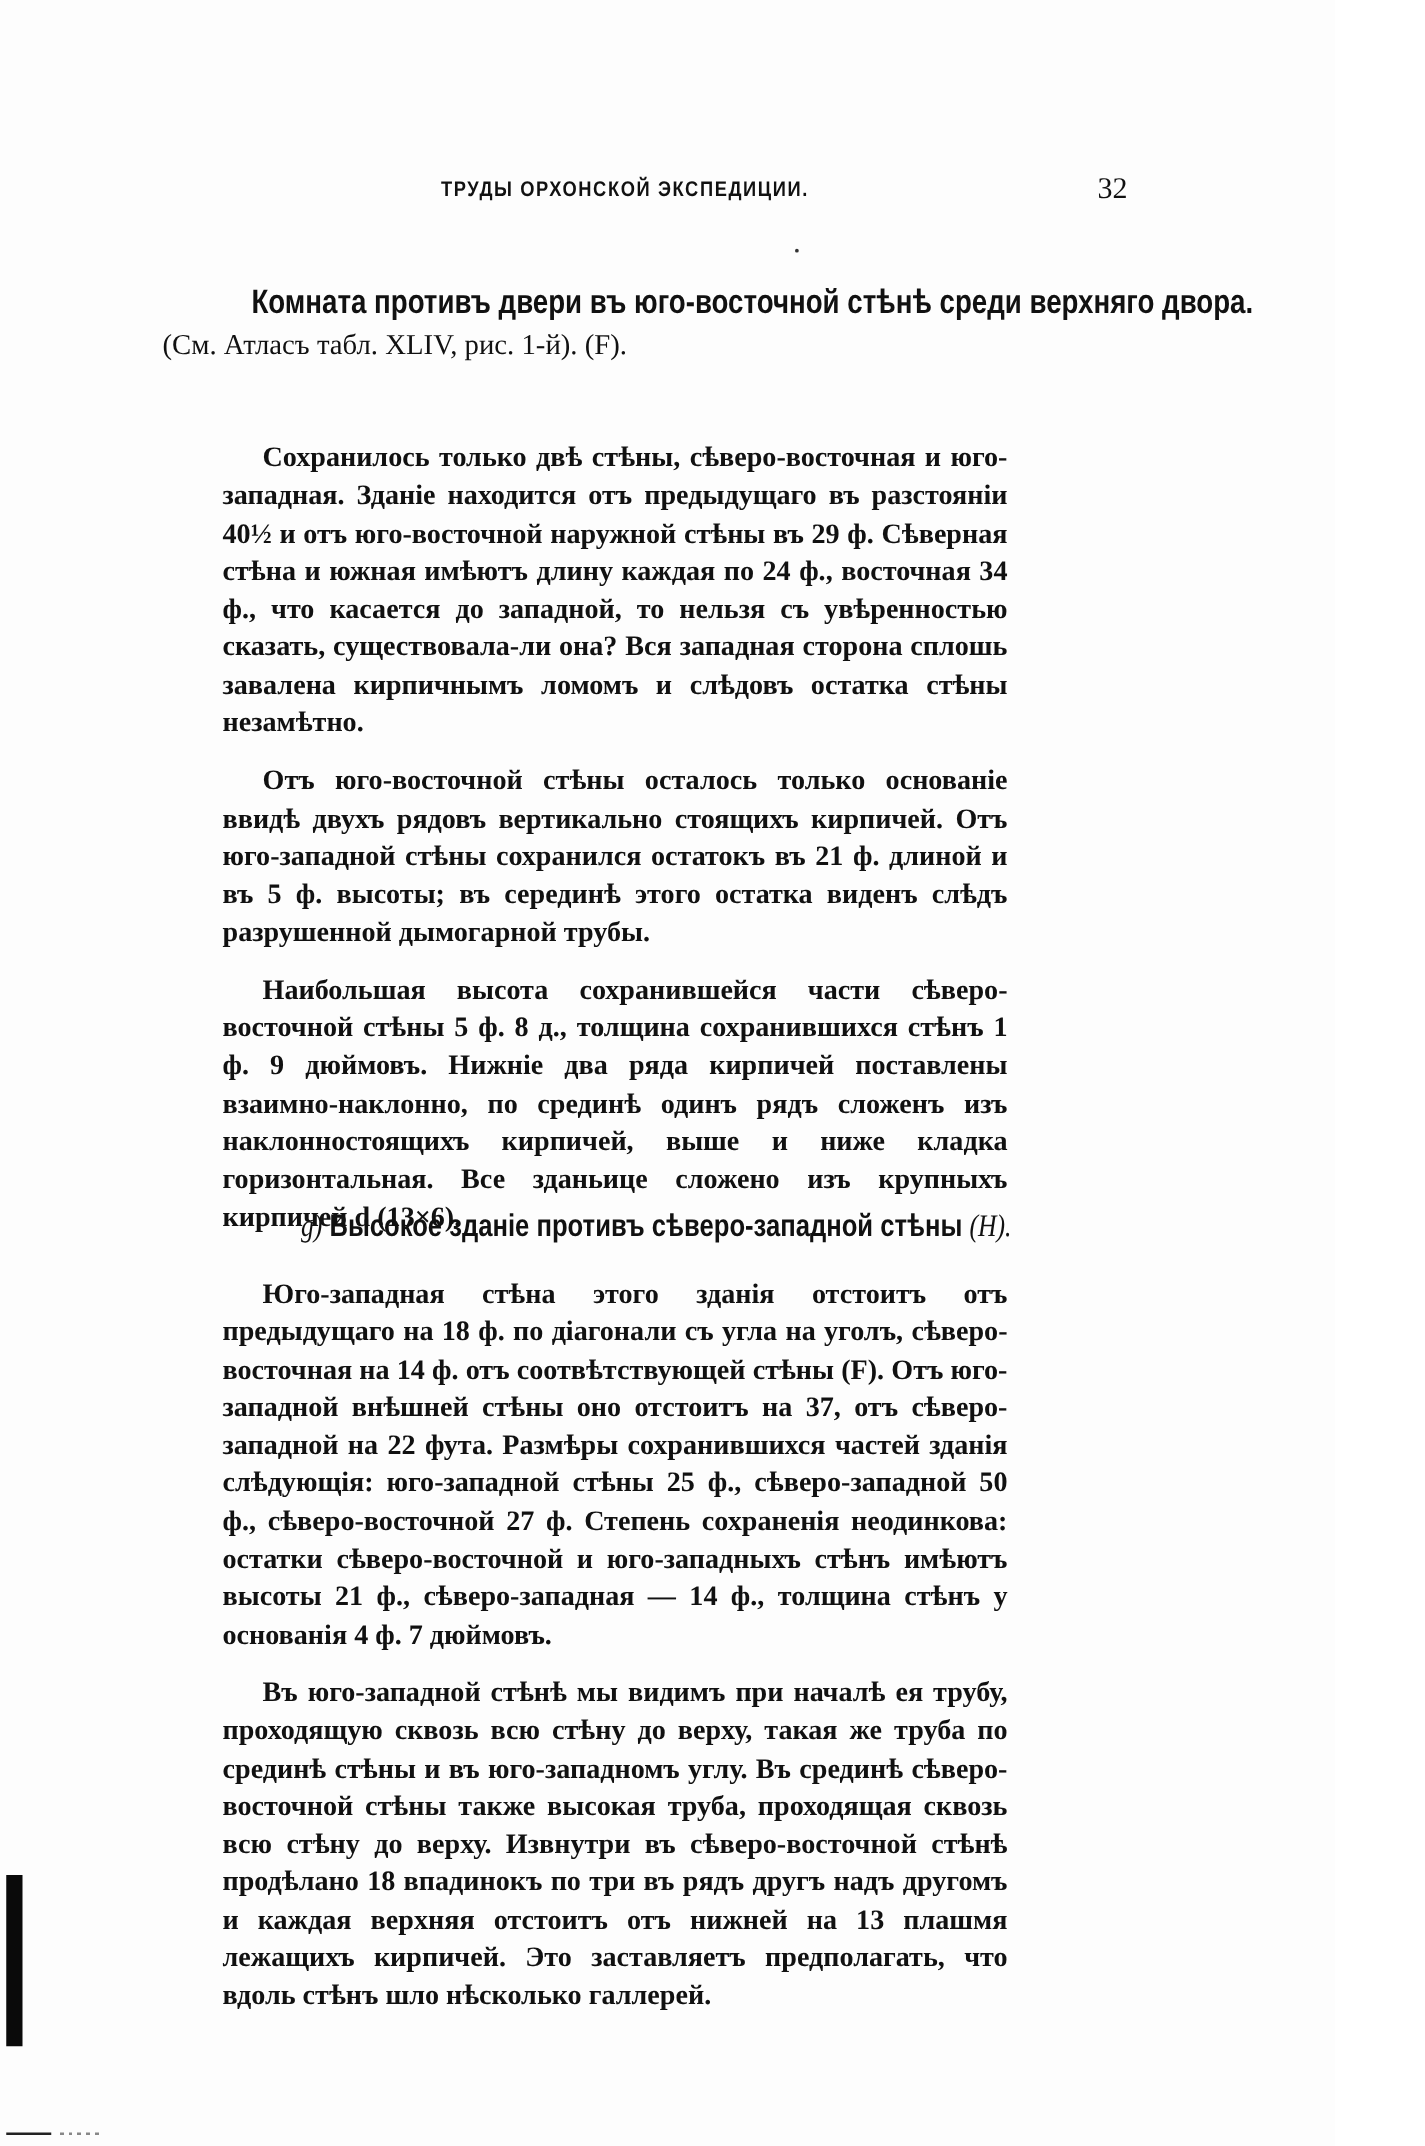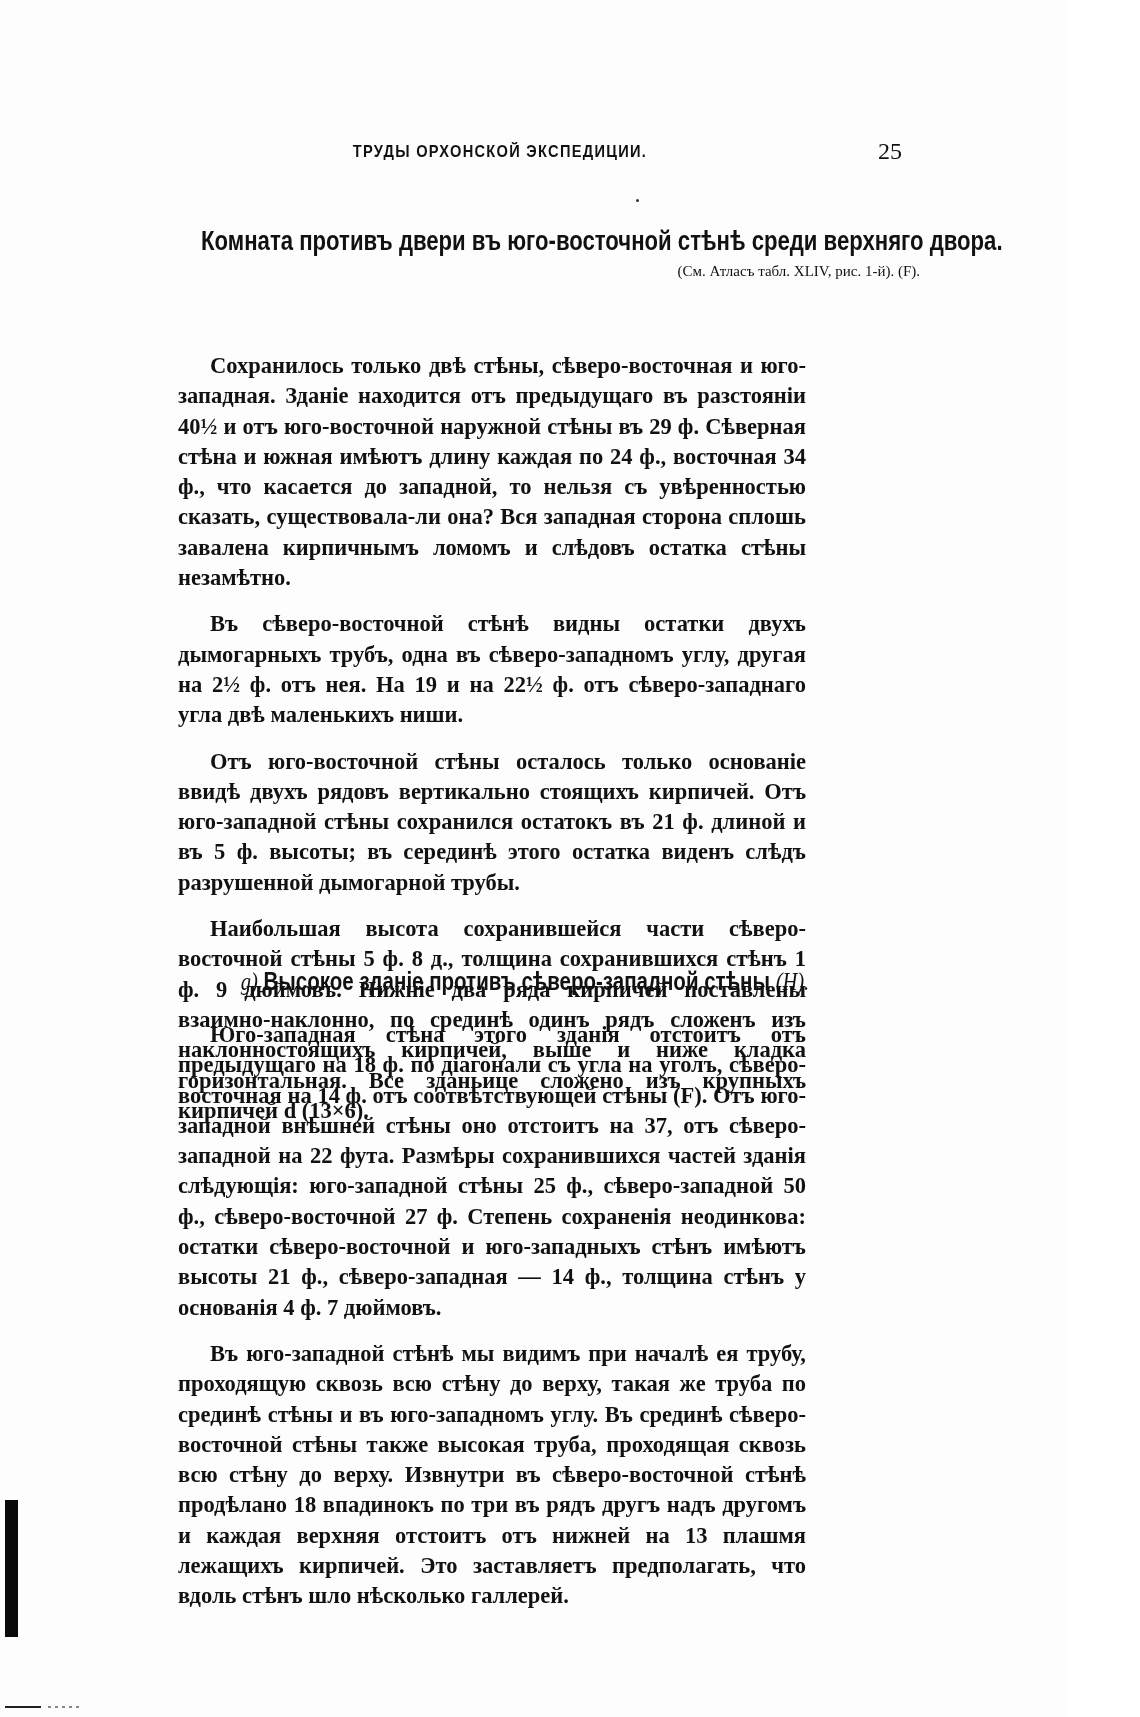--- a/index.html
+++ b/index.html
@@ -7,21 +7,21 @@
          font-family:"Liberation Serif","DejaVu Serif",serif; color:#111; }
   .page { position:absolute; left:0; top:0; width:1068px; height:1717px; background:#fdfdfd; }
   .running-head { position:absolute; top:142px; left:150px; width:700px; height:30px; }
   .running-title { position:absolute; left:0; width:700px; text-align:center;
         font-size:17px; letter-spacing:1.5px; font-weight:bold;
         font-family:"Liberation Sans","DejaVu Sans",sans-serif; transform:scaleX(0.86); }
   .page-number { position:absolute; right:-52px; top:-4px; font-size:24px; }
   .heading1 { position:absolute; top:226px; left:130px; width:790px; text-align:center;
         font-family:"Liberation Sans","DejaVu Sans",sans-serif; font-weight:bold; font-size:27px;
         transform:scaleX(0.82); transform-origin:center; white-space:nowrap; }
-  .subheading1 { position:absolute; top:263px; left:130px; width:790px; text-align:right; font-size:15px; }
+  .subheading1 { position:absolute; top:263px; left:130px; width:790px; text-align:left; font-size:23px; }
   .body-text { position:absolute; left:162px; width:660px; font-size:22.5px; line-height:30.3px;
         text-align:justify; font-weight:bold; }
   .body-text p { margin:16px; text-indent:32px; }
   .block1 { top:335px; }
   .heading2 { position:absolute; top:967px; left:130px; width:790px; text-align:center;
         font-family:"Liberation Sans","DejaVu Sans",sans-serif; font-weight:bold; font-size:25px;
         transform:scaleX(0.82); white-space:nowrap; }
   .heading2 i { font-family:"Liberation Serif",serif; font-weight:normal; }
   .block2 { top:1004px; }
   .edge-bar { position:absolute; left:5px; top:1500px; width:13px; height:137px; background:#0a0a0a; }
@@ -30,29 +30,28 @@
         background:repeating-linear-gradient(90deg,#888 0 3px,transparent 3px 7px); }
   .speck { position:absolute; width:3px; height:3px; background:#333; border-radius:50%; }
 </style>
 </head>
 <body>
 
 <div class="page">
 
   <div class="running-head">
     <div class="running-title">ТРУДЫ ОРХОНСКОЙ ЭКСПЕДИЦИИ.</div>
-    <div class="page-number">25</div>
+    <div class="page-number">32</div>
   </div>
 
   <div class="heading1">Комната противъ двери въ юго-восточной стѣнѣ среди верхняго двора.</div>
   <div class="subheading1">(См. Атласъ табл. XLIV, рис. 1-й). (F).</div>
 
   <div class="body-text block1">
     <p>Сохранилось только двѣ стѣны, сѣверо-восточная и юго-западная. Зданіе находится отъ предыдущаго въ разстояніи 40½ и отъ юго-восточной наружной стѣны въ 29 ф. Сѣверная стѣна и южная имѣютъ длину каждая по 24 ф., восточная 34 ф., что касается до западной, то нельзя съ увѣренностью сказать, существовала-ли она? Вся западная сторона сплошь завалена кирпичнымъ ломомъ и слѣдовъ остатка стѣны незамѣтно.</p>
-    <p>Въ сѣверо-восточной стѣнѣ видны остатки двухъ дымогарныхъ трубъ, одна въ сѣверо-западномъ углу, другая на 2½ ф. отъ нея. На 19 и на 22½ ф. отъ сѣверо-западнаго угла двѣ маленькихъ ниши.</p>
     <p>Отъ юго-восточной стѣны осталось только основаніе ввидѣ двухъ рядовъ вертикально стоящихъ кирпичей. Отъ юго-западной стѣны сохранился остатокъ въ 21 ф. длиной и въ 5 ф. высоты; въ серединѣ этого остатка виденъ слѣдъ разрушенной дымогарной трубы.</p>
     <p>Наибольшая высота сохранившейся части сѣверо-восточной стѣны 5 ф. 8 д., толщина сохранившихся стѣнъ 1 ф. 9 дюймовъ. Нижніе два ряда кирпичей поставлены взаимно-наклонно, по срединѣ одинъ рядъ сложенъ изъ наклонностоящихъ кирпичей, выше и ниже кладка горизонтальная. Все зданьице сложено изъ крупныхъ кирпичей d (13×6).</p>
   </div>
 
   <div class="heading2">
     <i>g)</i>
     <span>Высокое зданіе противъ сѣверо-западной стѣны</span>
     <i>(H).</i>
   </div>
 

